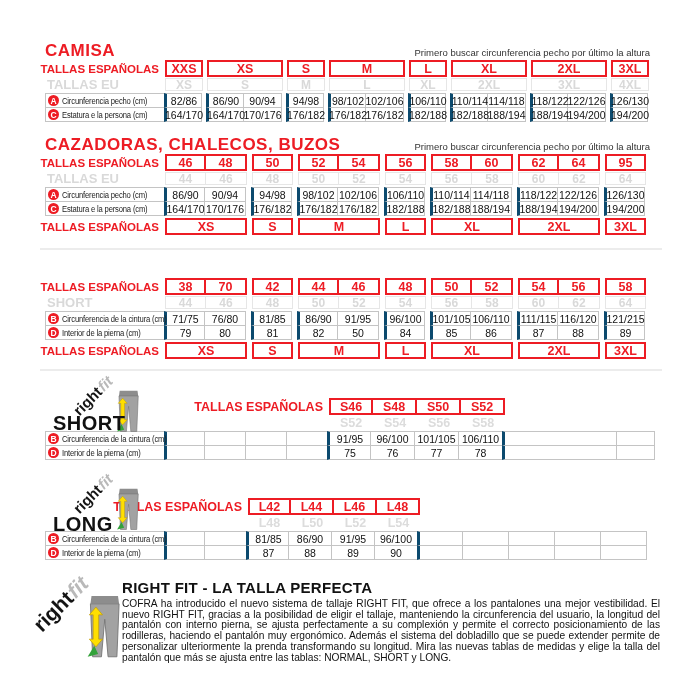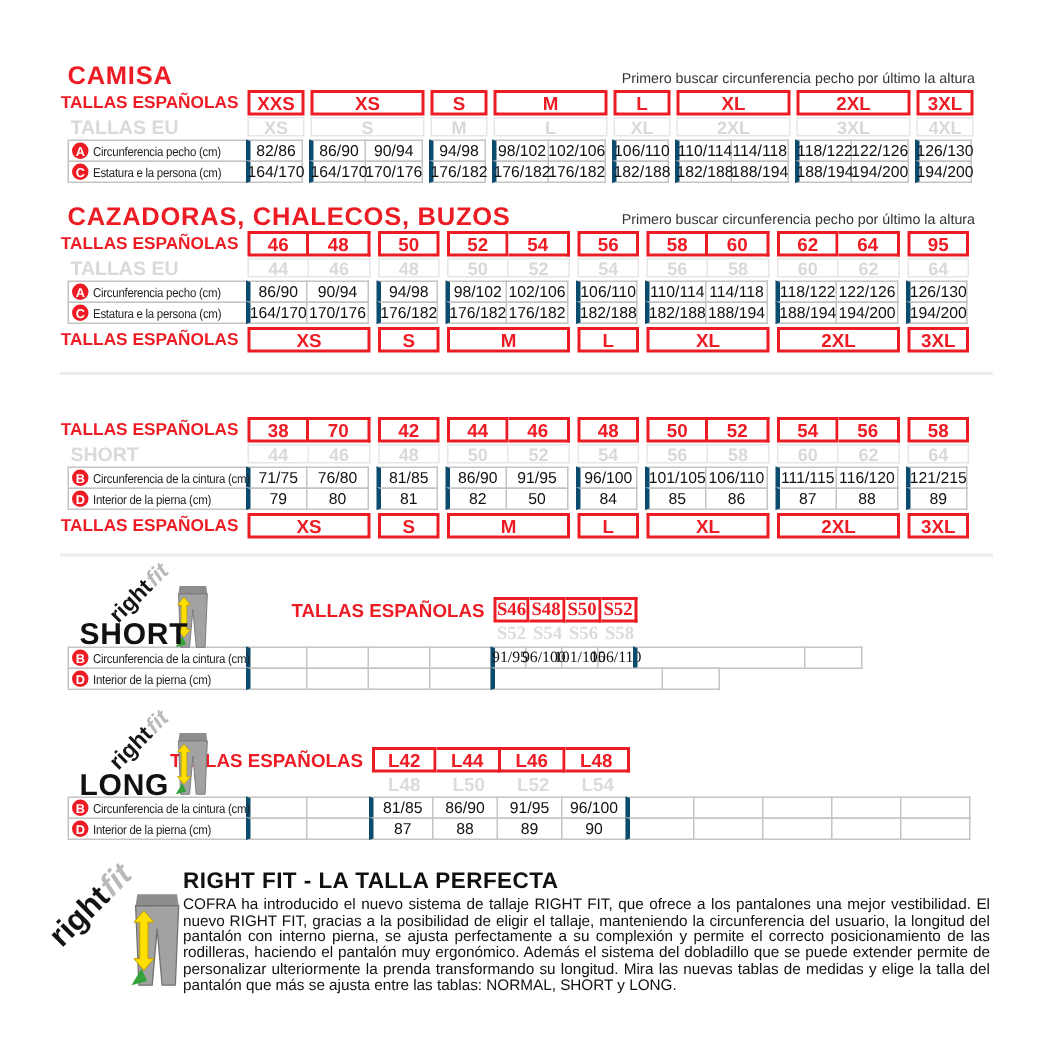--- a/index.html
+++ b/index.html
@@ -37,21 +37,21 @@
   .rdata{height:15px;}
   .rdata .cells{margin-left:-1px;}
   .rdata .cells .cell{border:1px solid #c4c4c4;border-left:none;font-size:10.5px;color:#111;}
   .rdata .cells .cell:first-child,.rdata .cells .gp{border-left:3px solid #0c4a6e;}
   .mt2{margin-top:2px;} .mtm1{margin-top:-1px;}
   
   .sl-hdr{height:17px;}
   .slab{display:flex;align-items:center;justify-content:flex-end;color:var(--red);font-weight:bold;font-size:12.5px;padding-right:6px;flex:none;white-space:nowrap;}
   .sl-gray{height:13px;margin-top:1px;}
   .sl-gray .cell{color:#dcdcdc;font-weight:bold;font-size:12.5px;}
-  .w42 .cell{width:24px;font-family:Liberation Serif, serif;} .w43 .cell{width:43px;}
+  .w42 .cell{width:44px;} .w43 .cell{width:43px;}
   .ov{margin-left:-1px;}
   .sl-title{position:absolute;font-size:20px;font-weight:bold;color:#111;letter-spacing:.5px;}
   
   .rf{position:absolute;width:60px;height:48px;}
   .rf-t{position:absolute;left:-2px;bottom:15px;transform:rotate(-45deg);transform-origin:left bottom;font-size:15px;font-weight:bold;line-height:1;white-space:nowrap;}
   .rf-b{color:#141414;} .rf-g{color:#b9b9b9;font-style:italic;margin-left:1px;}
   .rf-p{position:absolute;right:2px;bottom:0;height:43px;}
   .rf.big{width:82px;height:74px;}
   .rf.big .rf-t{font-size:21px;bottom:24px;left:-4px;}
   .rf.big .rf-p{height:64px;right:6px;}
@@ -381,20 +381,26 @@
     <div class="lab lab-m">
       <span class="letter">D</span>
       <span class="lt">Interior de la pierna (cm)</span>
     </div>
     <div class="cells">
       <div class="cell" style="width:41px"></div>
       <div class="cell" style="width:41px"></div>
       <div class="cell" style="width:41px"></div>
       <div class="cell" style="width:41px"></div>
     </div>
+    <div class="cells w42 ov">
+        <div class="cell">75</div>
+        <div class="cell">76</div>
+        <div class="cell">77</div>
+        <div class="cell">78</div>
+      </div>
     <div class="cells ov">
       <div class="cell" style="width:115px"></div>
       <div class="cell" style="width:38px"></div>
     </div>
   </div>
 </section>
 
 <section class="sec" style="top:482px;height:78px">
   <div class="rf" style="left:38px;top:1px">
     <span class="rf-t">

